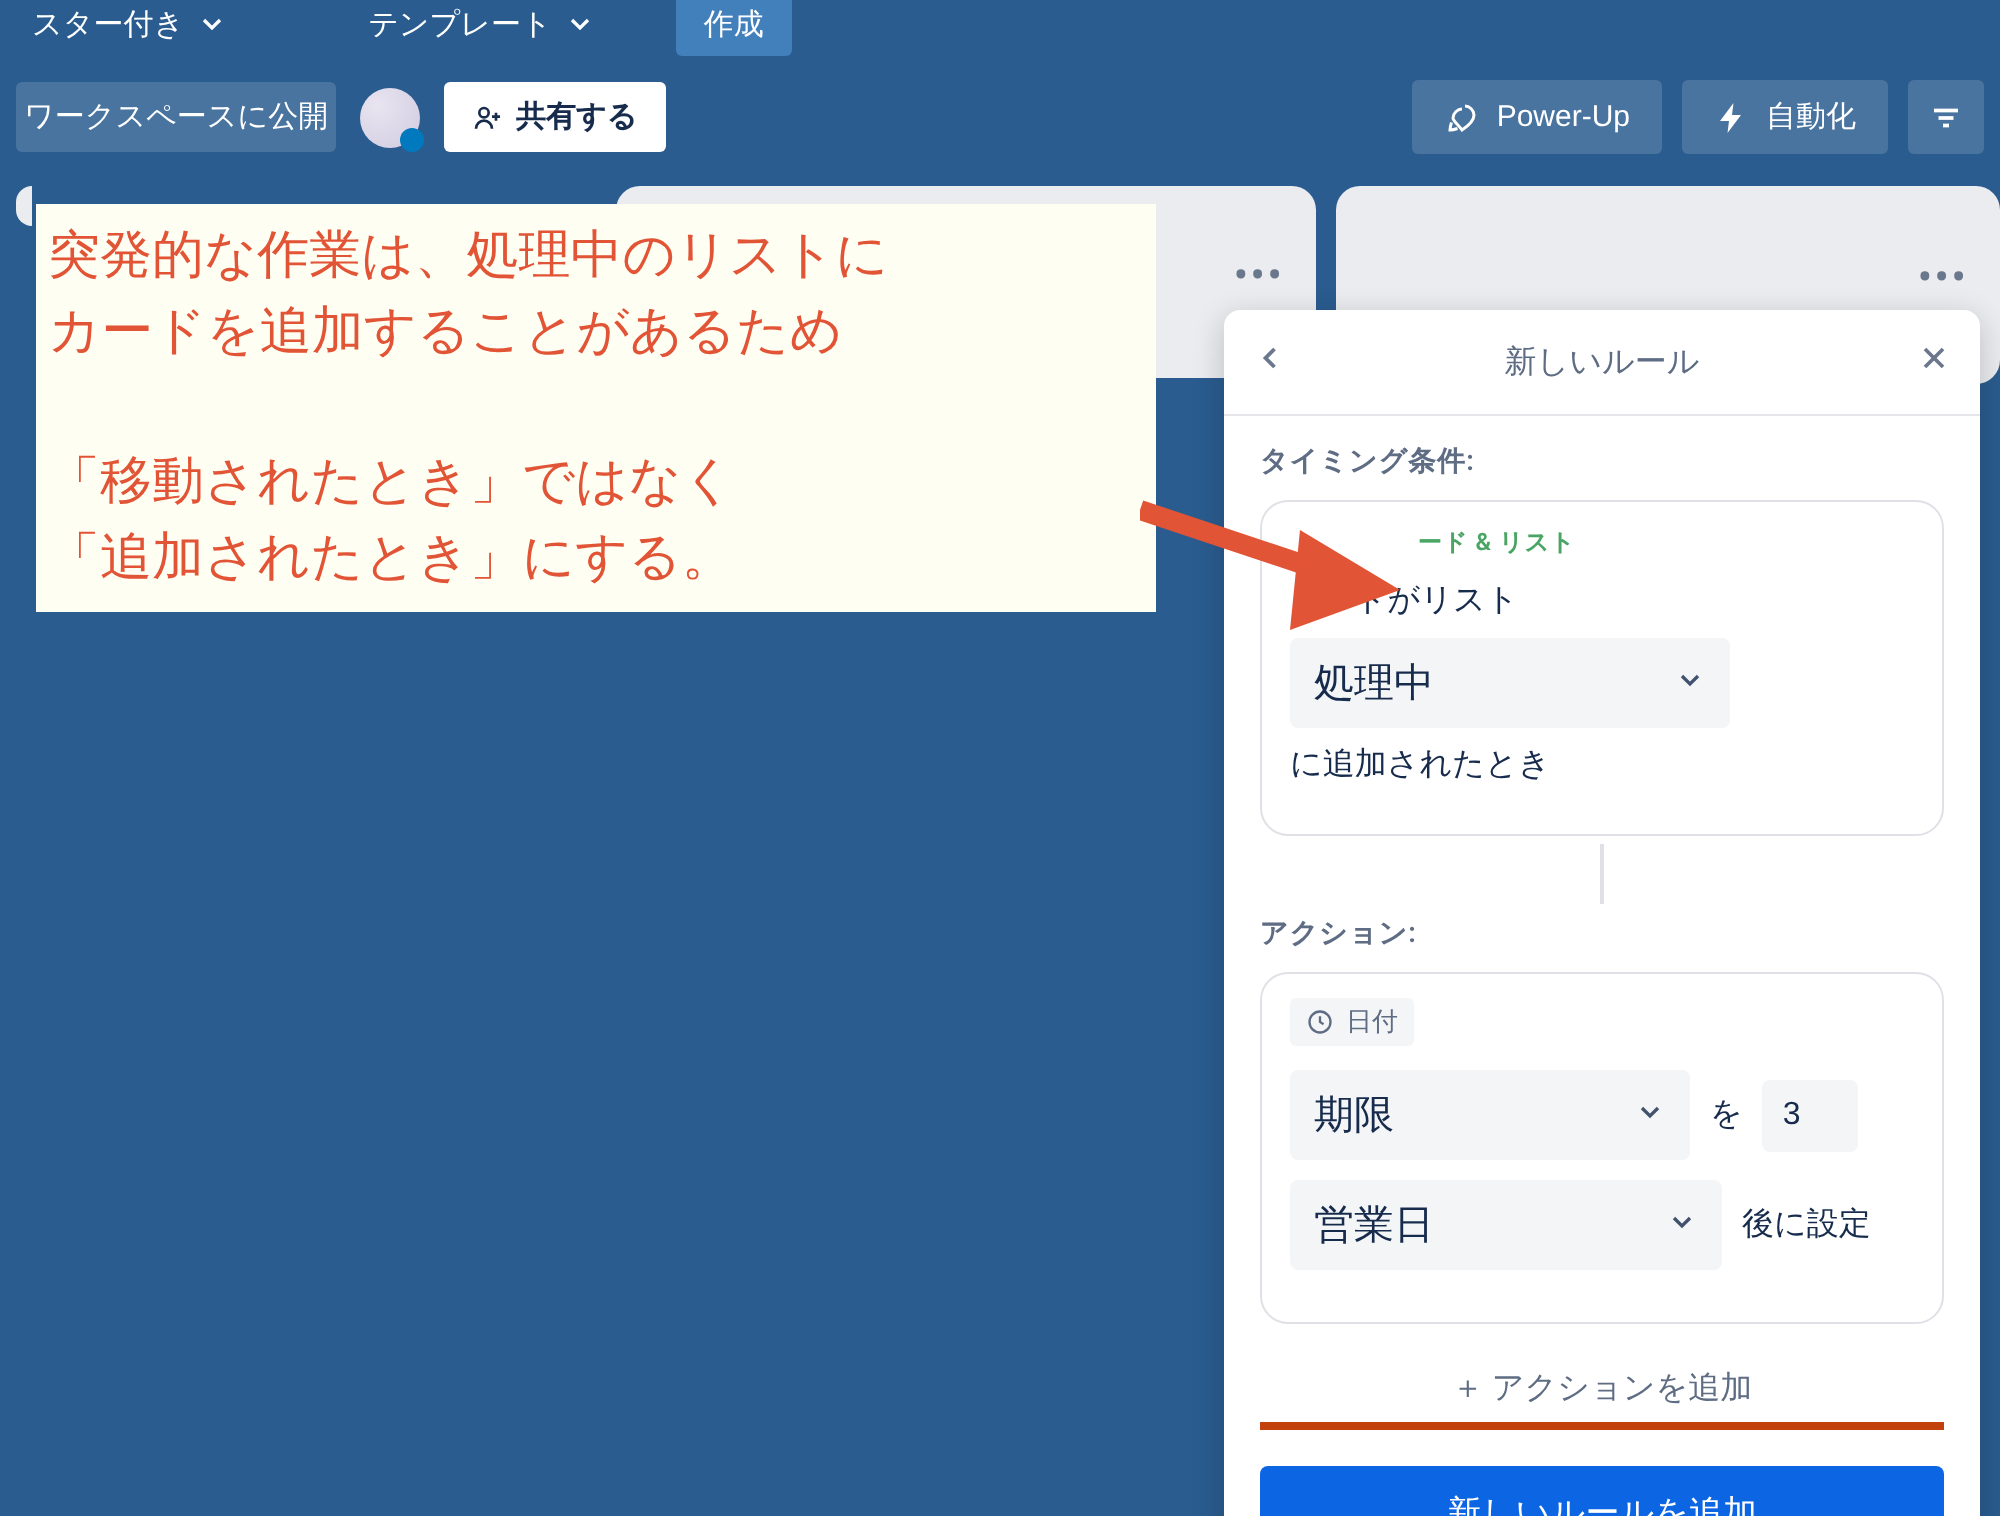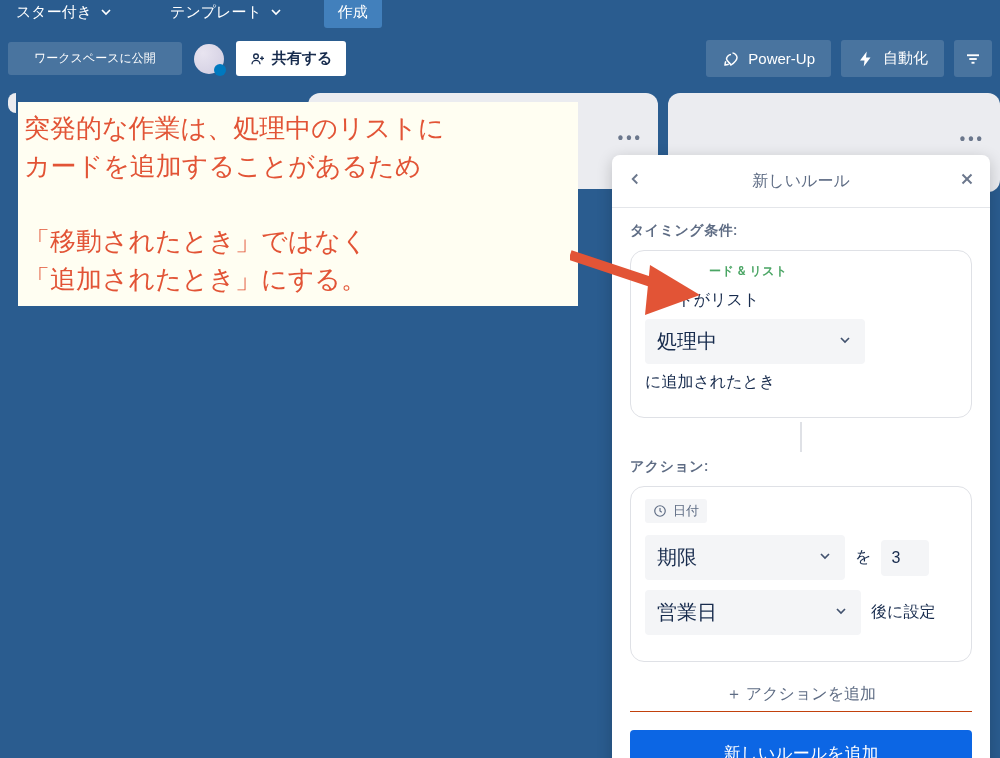--- a/index.html
+++ b/index.html
@@ -48,22 +48,22 @@
     }
     .sb-left {
       display: flex;
       align-items: center;
       gap: 12px;
     }
     .sb-workspace {
       background: rgba(255,255,255,0.15);
       color: #fff;
       border-radius: 3px;
-      padding: 8px 26px;
-      font-size: 12px;
+      padding: 8px 4px;
+      font-size: 15px;
     }
     .avatar {
       width: 30px; height: 30px;
       background: radial-gradient(circle at 30% 30%, #e8e4f0, #d0cce0);
       border-radius: 50%;
       position: relative;
     }
     .avatar::after {
       content: "";
       position: absolute;
@@ -275,21 +275,21 @@
       color: #172b4d;
       text-align: left;
     }
 
     .rp-add-action {
       text-align: center;
       color: #5e6c84;
       font-size: 16px;
       padding: 18px 0 6px;
       cursor: pointer;
-      border-bottom: 1px solid #c2410c;
+      border-bottom: 4px solid #c2410c;
       margin: 0 18px;
     }
     .rp-submit {
       display: block;
       margin: 18px 18px 0;
       width: calc(100% - 36px);
       background: #0c66e4;
       color: #fff;
       border: none;
       border-radius: 4px;
@@ -304,21 +304,21 @@
 </head>
 <body>
 
 <div class="topnav">
   <span class="topnav-item">
     <span>スター付き</span>
     <svg class="icon-svg" viewBox="0 0 24 24" fill="none" stroke="#fff" stroke-width="2.5">
         <polyline points="6 9 12 15 18 9"></polyline>
       </svg>
   </span>
-  <span class="topnav-item" style="margin-left:32px">
+  <span class="topnav-item" style="margin-left:46px">
     <span>テンプレート</span>
     <svg class="icon-svg" viewBox="0 0 24 24" fill="none" stroke="#fff" stroke-width="2.5">
         <polyline points="6 9 12 15 18 9"></polyline>
       </svg>
   </span>
   <button class="btn-create" style="margin-left:24px">作成</button>
 </div>
 
 <div class="secondbar">
   <div class="sb-left">

